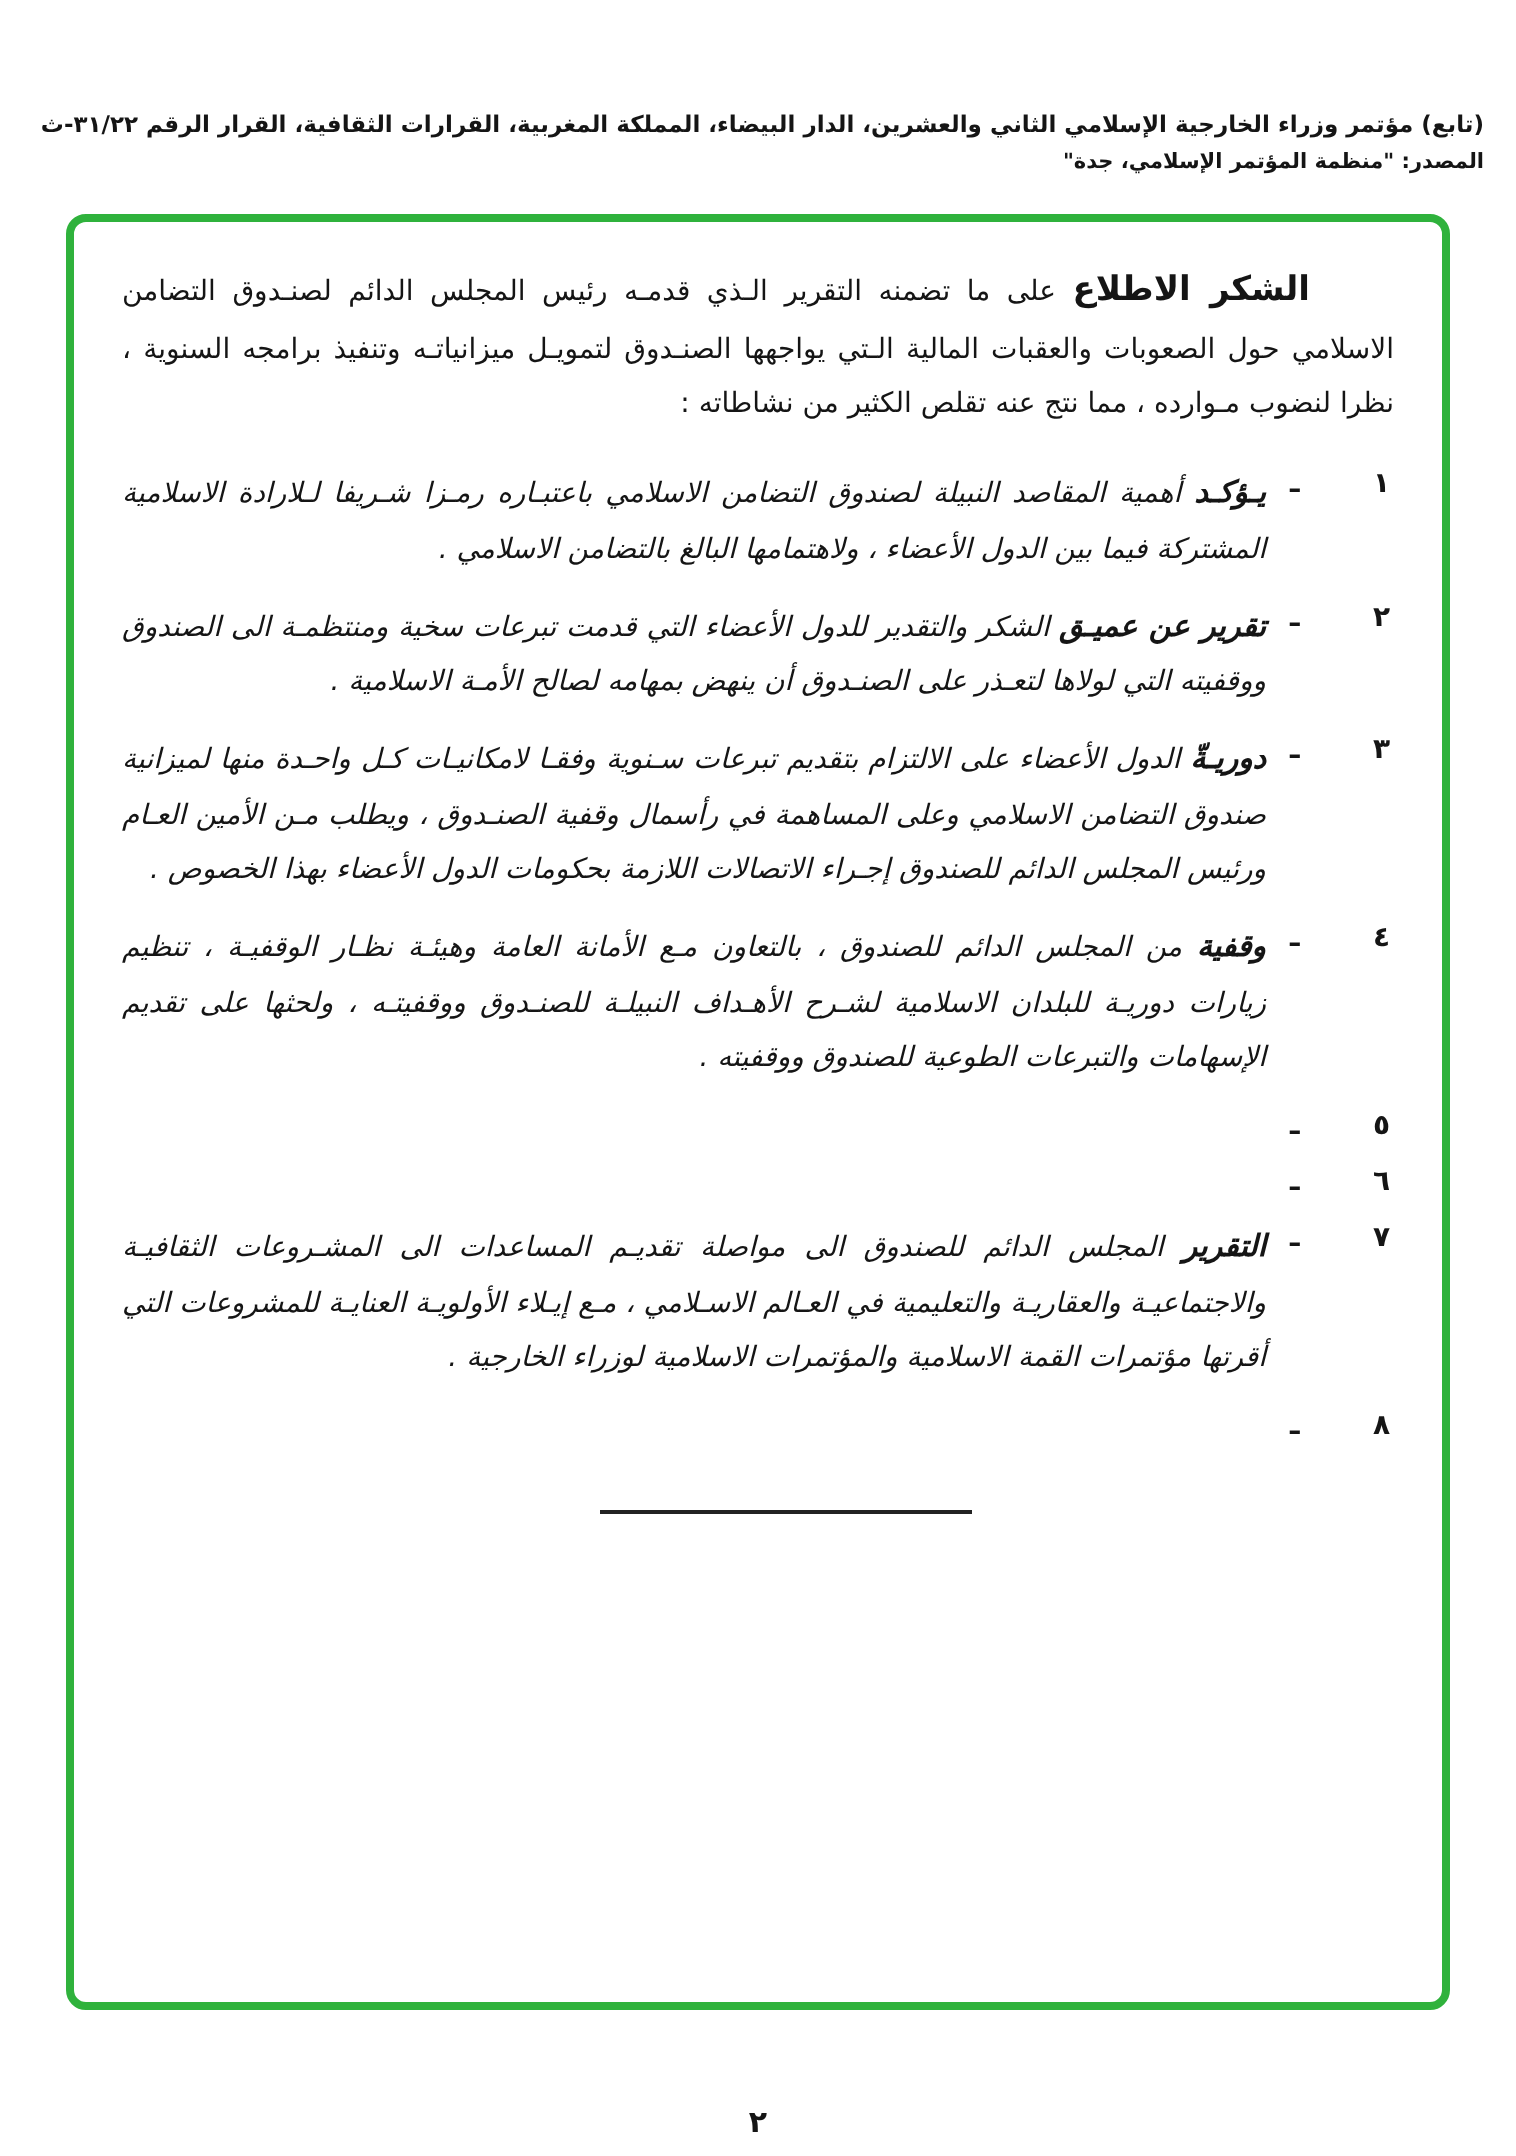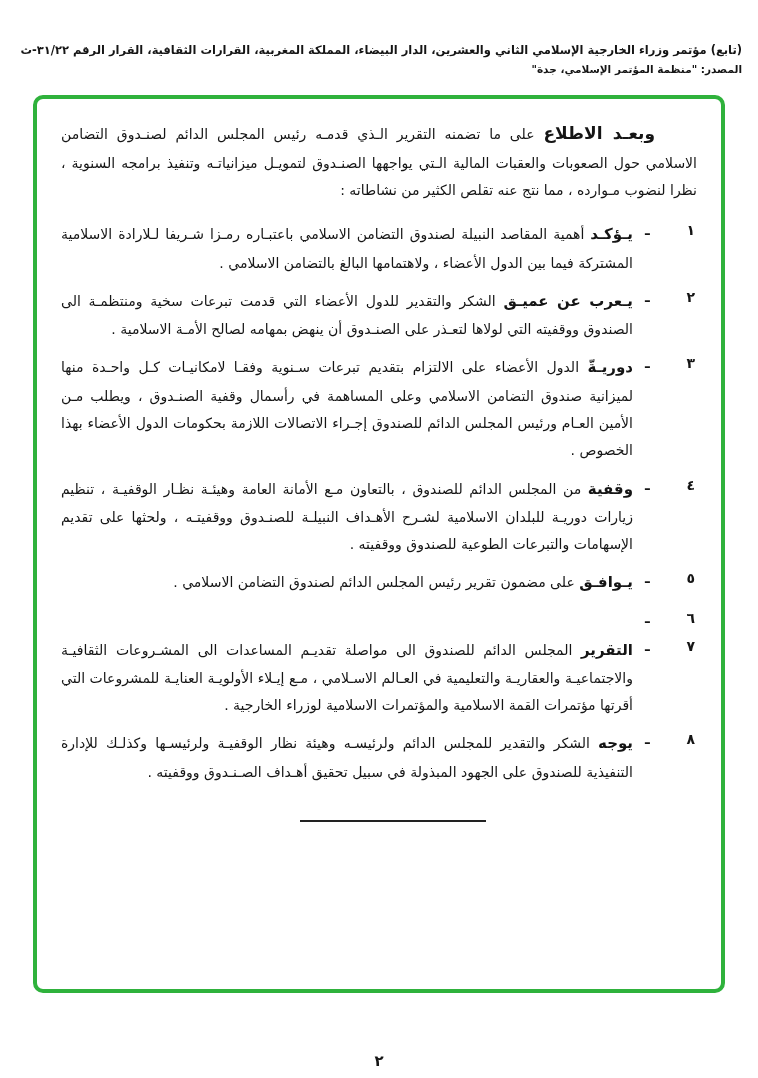--- a/index.html
+++ b/index.html
@@ -1,72 +1,72 @@
 <!DOCTYPE html>
 <html lang="ar" dir="rtl"><head>
 <meta charset="utf-8">
 <style>
   html,body{margin:0;padding:0;background:#ffffff;}
   body{
     width:758px;height:1078px;overflow:hidden;position:relative;
     font-family:"DejaVu Sans",sans-serif;color:#151515;
   }
-  .page-header{padding:40px 16px 0 16px;direction:rtl;text-align:right;font-weight:bold;}
+  .page-header{padding:52px 16px 0 16px;direction:rtl;text-align:right;font-weight:bold;}
   .hdr-line1{font-size:11.5px;line-height:1.8;letter-spacing:0;}
   .hdr-line2{font-size:10.5px;line-height:1.7;}
   .doc-frame{
     box-sizing:border-box;width:692px;margin:16px auto 0 auto;
     border:4px solid #2fb23c;border-radius:10px;
     padding:18px 24px 12px 24px;min-height:898px;direction:rtl;
   }
   .intro{font-size:14px;line-height:1.95;text-align:justify;text-indent:42px;margin:0 0 16px 0;}
   .intro-lead{font-weight:bold;font-size:17px;}
   .item{display:flex;direction:rtl;margin-top:10px;}
   .item-num{
     flex:0 0 50px;display:flex;justify-content:space-between;
     font-size:14px;font-weight:bold;padding:2px 2px 0 12px;white-space:nowrap;
   }
-  .item-body{flex:1;font-size:14px;line-height:1.95;text-align:justify;margin:0;}
+  .item-body{flex:1;font-size:14px;line-height:1.95;text-align:justify;margin:0;font-style:italic;}
   .item-lead{font-weight:bold;font-size:15px;}
   .divider{width:186px;border-top:2px solid #222;margin:34px auto 6px auto;transform:translateX(14px);}
   .page-number{position:absolute;bottom:8px;left:0;right:0;text-align:center;font-weight:bold;font-size:15px;}
 </style>
 </head>
 <body>
 
 <header class="page-header">
   <div class="hdr-line1">(تابع) مؤتمر وزراء الخارجية الإسلامي الثاني والعشرين، الدار البيضاء، المملكة المغربية، القرارات الثقافية، القرار الرقم ٣١/٢٢-ث</div>
   <div class="hdr-line2">المصدر: "منظمة المؤتمر الإسلامي، جدة"</div>
 </header>
 
 <main class="doc-frame">
 
   <p class="intro">
-    <span class="intro-lead">وبعـد الاطلاع</span>
+    <span class="intro-lead">الشكر الاطلاع</span>
     <span>على ما تضمنه التقرير الـذي قدمـه رئيس المجلس الدائم لصنـدوق التضامن الاسلامي حول الصعوبات والعقبات المالية الـتي يواجهها الصنـدوق لتمويـل ميزانياتـه وتنفيذ برامجه السنوية ، نظرا لنضوب مـوارده ، مما نتج عنه تقلص الكثير من نشاطاته :</span>
   </p>
 
   <div class="item">
     <div class="item-num">
       <span>١</span>
       <span>ـ</span>
     </div>
     <p class="item-body">
       <span class="item-lead">يـؤكـد</span>
       <span>أهمية المقاصد النبيلة لصندوق التضامن الاسلامي باعتبـاره رمـزا شـريفا لـلارادة الاسلامية المشتركة فيما بين الدول الأعضاء ، ولاهتمامها البالغ بالتضامن الاسلامي .</span>
     </p>
   </div>
 
   <div class="item">
     <div class="item-num">
       <span>٢</span>
       <span>ـ</span>
     </div>
     <p class="item-body">
-      <span class="item-lead">يـعرب عن عميـق</span>
+      <span class="item-lead">تقرير عن عميـق</span>
       <span>الشكر والتقدير للدول الأعضاء التي قدمت تبرعات سخية ومنتظمـة الى الصندوق ووقفيته التي لولاها لتعـذر على الصنـدوق أن ينهض بمهامه لصالح الأمـة الاسلامية .</span>
     </p>
   </div>
 
   <div class="item">
     <div class="item-num">
       <span>٣</span>
       <span>ـ</span>
     </div>
     <p class="item-body">
@@ -84,24 +84,20 @@
       <span class="item-lead">وقفية</span>
       <span>من المجلس الدائم للصندوق ، بالتعاون مـع الأمانة العامة وهيئـة نظـار الوقفيـة ، تنظيم زيارات دوريـة للبلدان الاسلامية لشـرح الأهـداف النبيلـة للصنـدوق ووقفيتـه ، ولحثها على تقديم الإسهامات والتبرعات الطوعية للصندوق ووقفيته .</span>
     </p>
   </div>
 
   <div class="item">
     <div class="item-num">
       <span>٥</span>
       <span>ـ</span>
     </div>
-    <p class="item-body">
-      <span class="item-lead">يـوافـق</span>
-      <span>على مضمون تقرير رئيس المجلس الدائم لصندوق التضامن الاسلامي .</span>
-    </p>
   </div>
 
   <div class="item">
     <div class="item-num">
       <span>٦</span>
       <span>ـ</span>
     </div>
   </div>
 
   <div class="item">
@@ -113,23 +109,19 @@
       <span class="item-lead">التقرير</span>
       <span>المجلس الدائم للصندوق الى مواصلة تقديـم المساعدات الى المشـروعات الثقافيـة والاجتماعيـة والعقاريـة والتعليمية في العـالم الاسـلامي ، مـع إيـلاء الأولويـة العنايـة للمشروعات التي أقرتها مؤتمرات القمة الاسلامية والمؤتمرات الاسلامية لوزراء الخارجية .</span>
     </p>
   </div>
 
   <div class="item">
     <div class="item-num">
       <span>٨</span>
       <span>ـ</span>
     </div>
-    <p class="item-body">
-      <span class="item-lead">يوجه</span>
-      <span>الشكر والتقدير للمجلس الدائم ولرئيسـه وهيئة نظار الوقفيـة ولرئيسـها وكذلـك للإدارة التنفيذية للصندوق على الجهود المبذولة في سبيل تحقيق أهـداف الصـنـدوق ووقفيته .</span>
-    </p>
   </div>
 
   <div class="divider"></div>
 
 </main>
 
 <footer class="page-number">٢</footer>
 
 </body></html>

